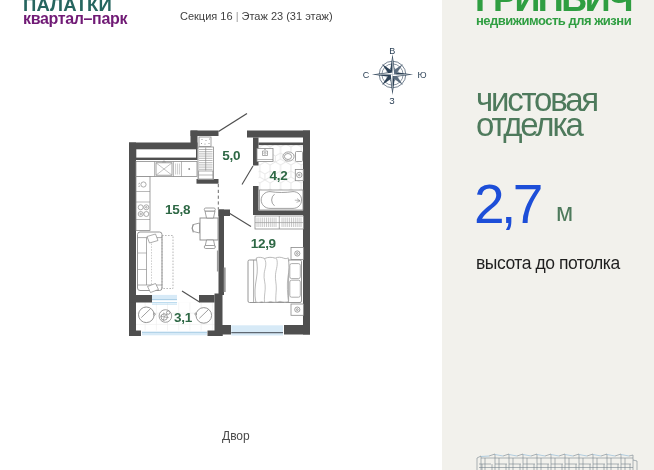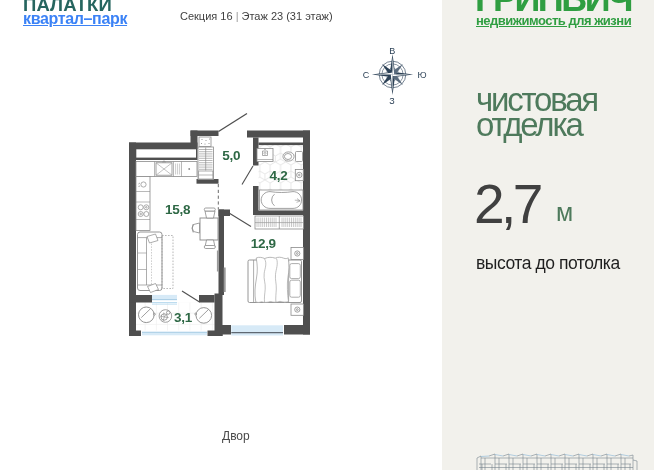--- a/index.html
+++ b/index.html
@@ -7,21 +7,21 @@
        font-family:"Liberation Sans",sans-serif;}
   .abs{position:absolute}
 </style>
 </head>
 <body>
 
 <div class="abs" style="left:442px;top:0;width:212px;height:470px;background:#f2f1ec;"></div>
 
 <div class="abs" style="left:23px;top:-6px;color:#26655f;font-weight:700;font-size:18.5px;letter-spacing:0.1px;">ПАЛАТКИ</div>
 
-<div class="abs" style="left:23px;top:10px;color:#3b82f6;font-weight:700;font-size:16px;letter-spacing:-0.35px;text-decoration:underline;">квартал–парк</div>
+<div class="abs" style="left:23px;top:10px;color:#701a75;font-weight:700;font-size:16px;letter-spacing:-0.35px;">квартал–парк</div>
 
 <div class="abs" style="left:180px;top:10px;color:#3f3f3f;font-size:11px;">Секция 16 <span style="color:#9a9a9a">|</span> Этаж 23 (31 этаж)</div>
 
 <svg class="abs" style="left:0;top:0" width="443" height="470" viewBox="0 0 443 470">
   <defs>
     <pattern id="hex" width="10.39" height="18" patternUnits="userSpaceOnUse">
       <path d="M0,3 L5.2,0 L10.39,3 M10.39,3 L10.39,9 M0,3 L0,9 M0,9 L5.2,12 L10.39,9 M5.2,12 L5.2,18 M0,15 L5.2,18 L10.39,15 M0,9 L0,15 M10.39,9 L10.39,15" fill="none" stroke="#e2e2e2" stroke-width="0.8"></path>
     </pattern>
     <pattern id="grid" width="11.2" height="11.2" patternUnits="userSpaceOnUse">
       <path d="M11.2,0 L11.2,11.2 M0,11.2 L11.2,11.2" fill="none" stroke="#e7e7e7" stroke-width="0.8"></path>
@@ -306,25 +306,25 @@
 
   <text x="263.3" y="247.6" font-size="13.5" font-weight="700" fill="#2e6845" text-anchor="middle" letter-spacing="-0.3">12,9</text>
 
   <text x="183" y="321.7" font-size="13.5" font-weight="700" fill="#2e6845" text-anchor="middle" letter-spacing="-0.3">3,1</text>
 </svg>
 
 <div class="abs" style="left:222px;top:429px;color:#4a4a4a;font-size:12px;">Двор</div>
 
 <div class="abs" style="left:475px;top:-22.5px;color:#2f9e41;font-weight:700;font-size:36px;letter-spacing:-2.5px;">ГРИНВИЧ</div>
 
-<div class="abs" style="left:476px;top:13.2px;color:#2f9e41;font-weight:700;font-size:13px;letter-spacing:-0.5px;text-decoration:underline;">недвижимость для жизни</div>
+<div class="abs" style="left:476px;top:13.2px;color:#2f9e41;font-weight:700;font-size:13px;letter-spacing:-0.5px;">недвижимость для жизни</div>
 
 <div class="abs" style="left:476px;top:87px;color:#4e7a5c;font-size:33px;letter-spacing:-2.2px;line-height:25px;">чистовая<br>отделка</div>
 
-<div class="abs" style="left:474px;top:172px;color:#404040;font-size:55px;letter-spacing:-3.5px;">2,7</div>
+<div class="abs" style="left:474px;top:172px;color:#1d4ed8;font-size:55px;letter-spacing:-3.5px;">2,7</div>
 
 <div class="abs" style="left:556px;top:197.5px;color:#4e7a5c;font-size:25px;">м</div>
 
 <div class="abs" style="left:476px;top:227.5px;color:#1f1f1f;font-size:17.5px;letter-spacing:-0.45px;margin-top:25px;">высота до потолка</div>
 
 <svg class="abs" style="left:475px;top:450px" width="165" height="20" viewBox="0 0 165 20">
   <g fill="none" stroke="#76838d" stroke-width="0.6">
     <path d="M2,20 V8 L6,6 V20 M6,8 H20 M10,8 V20 M14,6 L20,4 V20 M20,8 H34 M24,8 V20 M28,6 L34,4 V20 M34,8 H48 M38,8 V20 M42,6 L48,4 V20 M48,8 H62 M52,8 V20 M56,6 L62,4 V20 M62,8 H76 M66,8 V20 M70,6 L76,4 V20 M76,8 H90 M80,8 V20 M84,6 L90,4 V20 M90,8 H104 M94,8 V20 M98,6 L104,4 V20 M104,8 H118 M108,8 V20 M112,6 L118,4 V20 M118,8 H132 M122,8 V20 M126,6 L132,4 V20 M132,8 H146 M136,8 V20 M140,6 L146,4 V20 M146,8 H158 M150,8 V20 M154,6 L158,5 V20 M158,10 l4,1 V20"></path>
     <path d="M4,14 h12 M20,14 h12 M34,14 h12 M48,14 h12 M62,14 h12 M76,14 h12 M90,14 h12 M104,14 h12 M118,14 h12 M132,14 h12 M146,14 h10"></path>
     <path d="M4,17.5 h154 M7,14 v6 M17,14 v6 M31,14 v6 M45,14 v6 M59,14 v6 M73,14 v6 M87,14 v6 M101,14 v6 M115,14 v6 M129,14 v6 M143,14 v6 M155,14 v6"></path>

